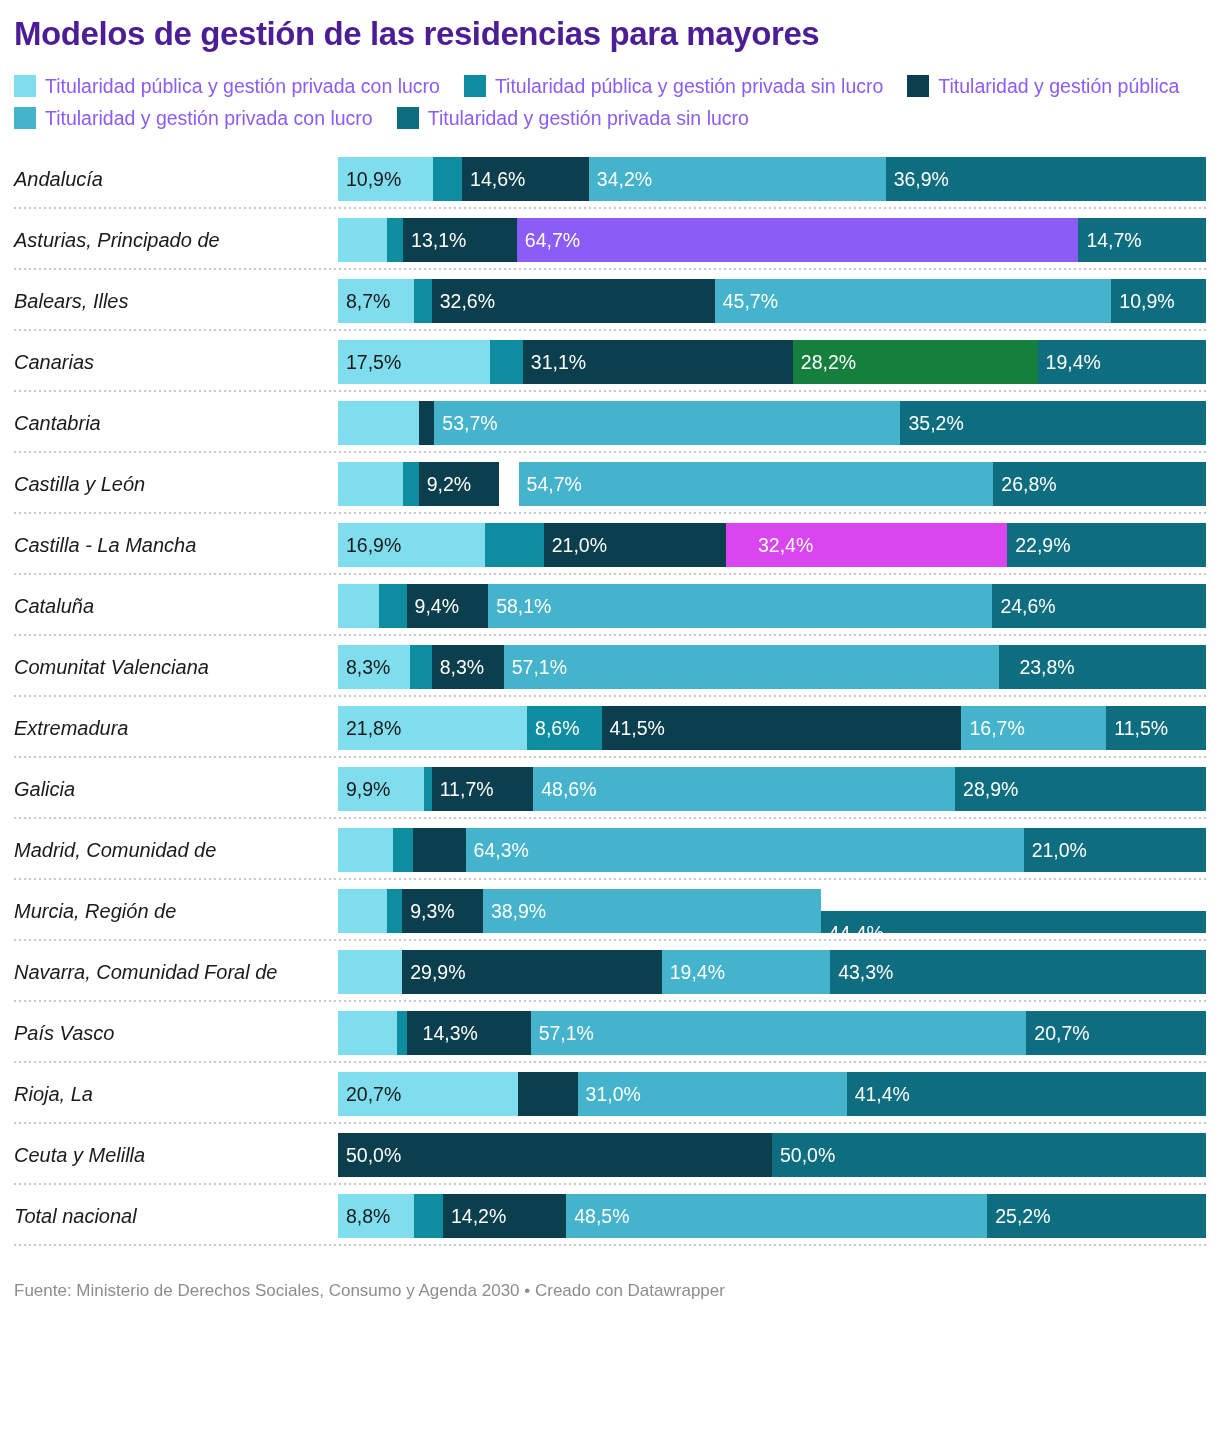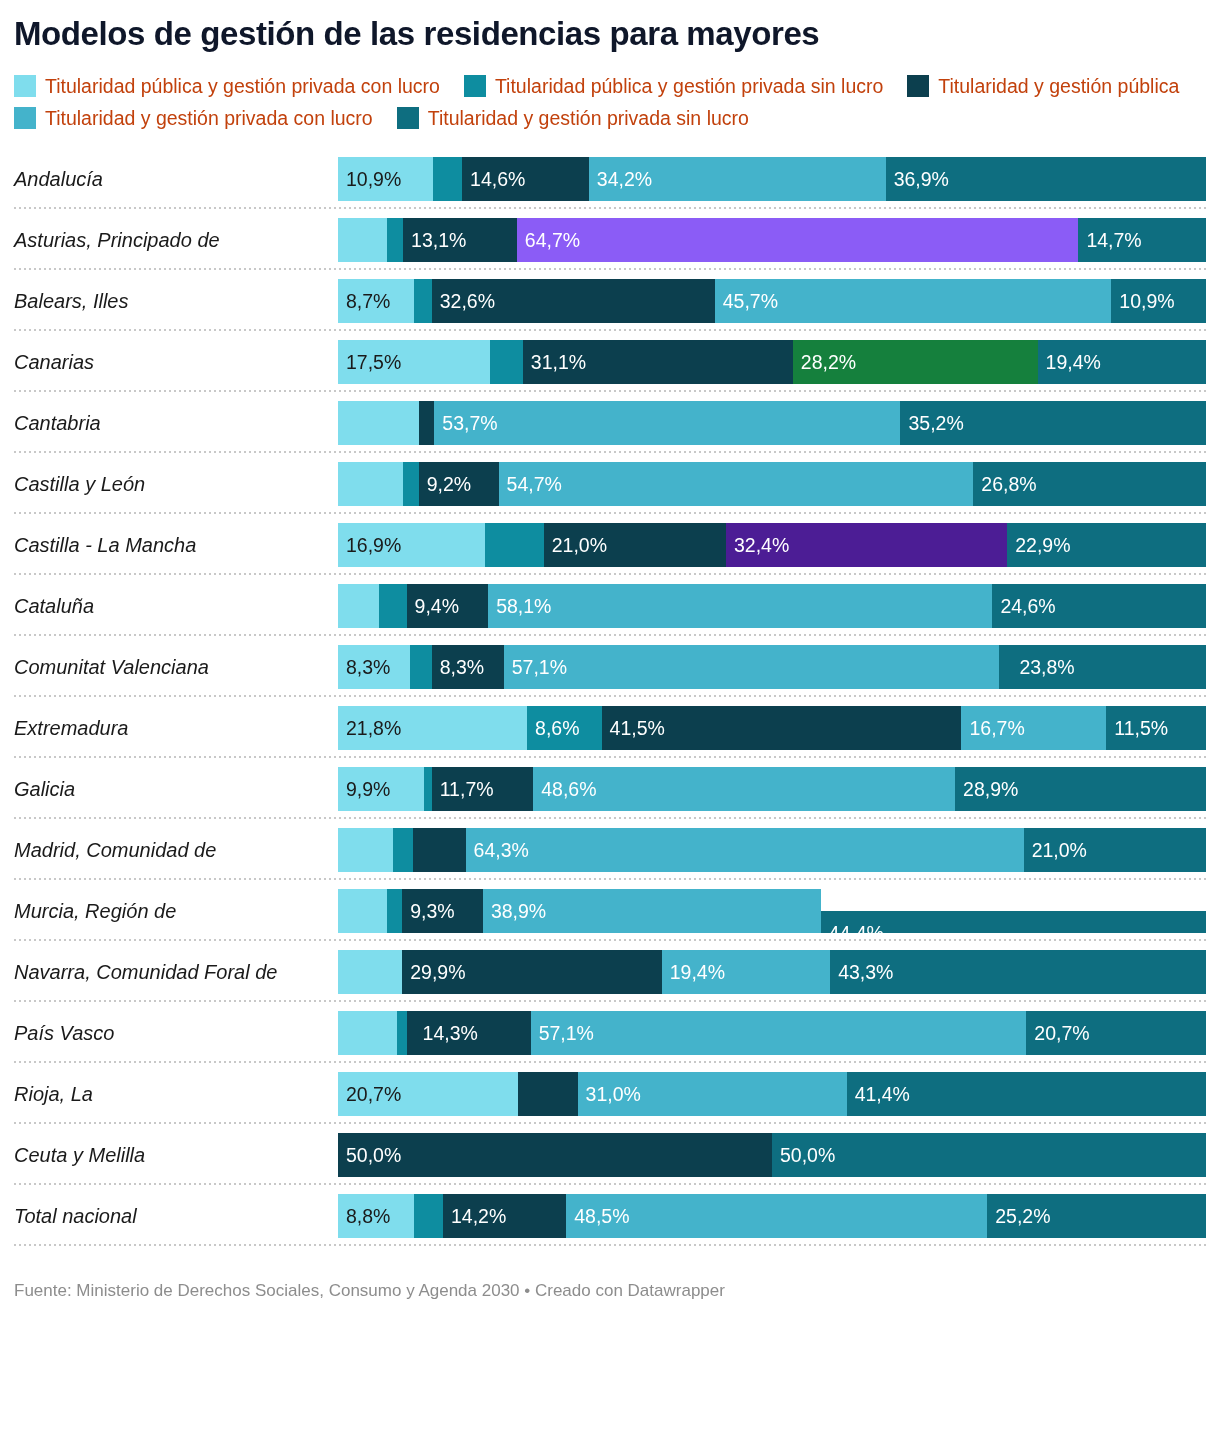--- a/index.html
+++ b/index.html
@@ -13,21 +13,21 @@
   }
   .page { position: relative; width: 1220px; height: 1440px; padding: 0 14px; }
 
   
   .title {
     font-size: 33px;
     font-weight: bold;
     letter-spacing: -0.4px;
     line-height: 40px;
     padding-top: 14px;
-    color: #0f172a;
+    color: #4c1d95;
   }
 
   
   .legend {
     margin-top: 16px;
     display: flex;
     flex-wrap: wrap;
     align-items: center;
     width: 1192px;
     line-height: 32px;
@@ -40,21 +40,21 @@
   }
   .legend-swatch {
     width: 22px;
     height: 22px;
     margin-right: 9px;
     flex: 0 0 auto;
     display: inline-block;
   }
   .legend-label {
     font-size: 19.5px;
-    color: #c2410c;
+    color: #8b5cf6;
     white-space: normal;
   }
 
   
   .chart { margin-top: 14px; }
   .row {
     position: relative;
     height: 61px;
     display: flex;
     align-items: center;
@@ -225,40 +225,40 @@
         <div class="row-sep"></div>
       </div>
       <div class="row">
         <div class="row-label">Castilla y León</div>
         <div class="bar-track">
           <div class="seg" style="width: 7.5%; background: rgb(127, 221, 237);"></div>
           <div class="seg" style="width: 1.8%; background: rgb(14, 141, 160);"></div>
           <div class="seg" style="width: 9.2%; background: rgb(12, 63, 78);">
             <span class="seg-label light-text">9,2%</span>
           </div>
-          <div class="seg" style="width: 54.7%; background: rgb(68, 179, 203);">
+          <div class="seg" style="width: 54.7%; background: rgb(68, 179, 203); margin-left: 20px;">
             <span class="seg-label light-text">54,7%</span>
           </div>
           <div class="seg" style="width: 26.8%; background: rgb(14, 110, 128);">
             <span class="seg-label light-text">26,8%</span>
           </div>
         </div>
         <div class="row-sep"></div>
       </div>
       <div class="row">
         <div class="row-label">Castilla - La Mancha</div>
         <div class="bar-track">
           <div class="seg" style="width: 16.9%; background: rgb(127, 221, 237);">
             <span class="seg-label dark-text">16,9%</span>
           </div>
           <div class="seg" style="width: 6.8%; background: rgb(14, 141, 160);"></div>
           <div class="seg" style="width: 21%; background: rgb(12, 63, 78);">
             <span class="seg-label light-text">21,0%</span>
           </div>
-          <div class="seg" style="width: 32.4%; background: #4c1d95;">
+          <div class="seg" style="width: 32.4%; background: #d946ef; padding-left: 24px;">
             <span class="seg-label light-text">32,4%</span>
           </div>
           <div class="seg" style="width: 22.9%; background: rgb(14, 110, 128);">
             <span class="seg-label light-text">22,9%</span>
           </div>
         </div>
         <div class="row-sep"></div>
       </div>
       <div class="row">
         <div class="row-label">Cataluña</div>

